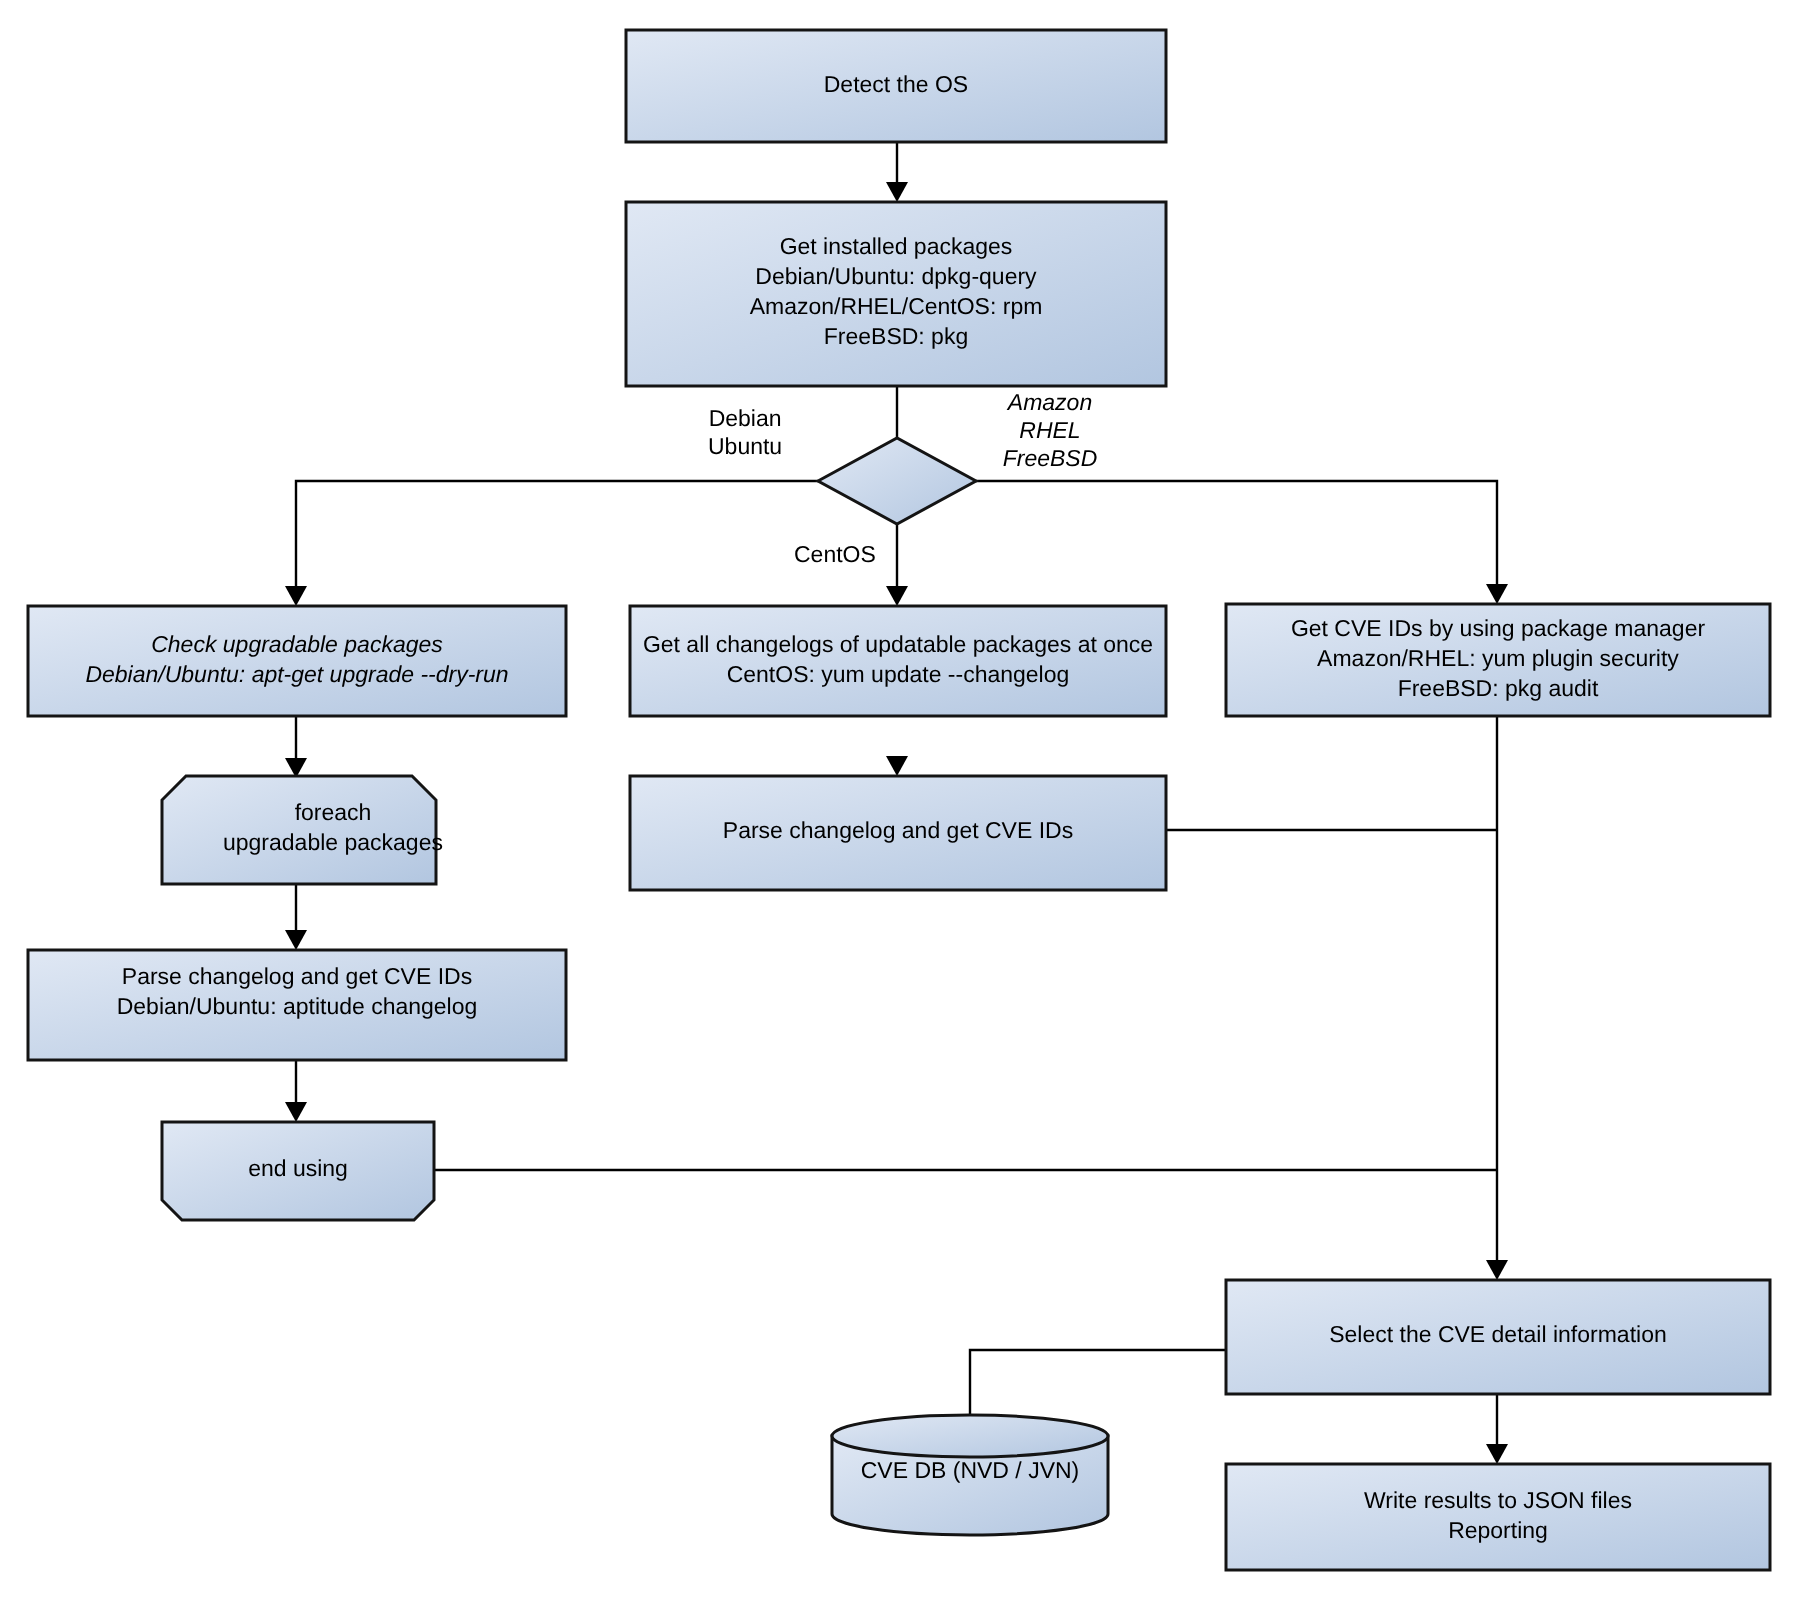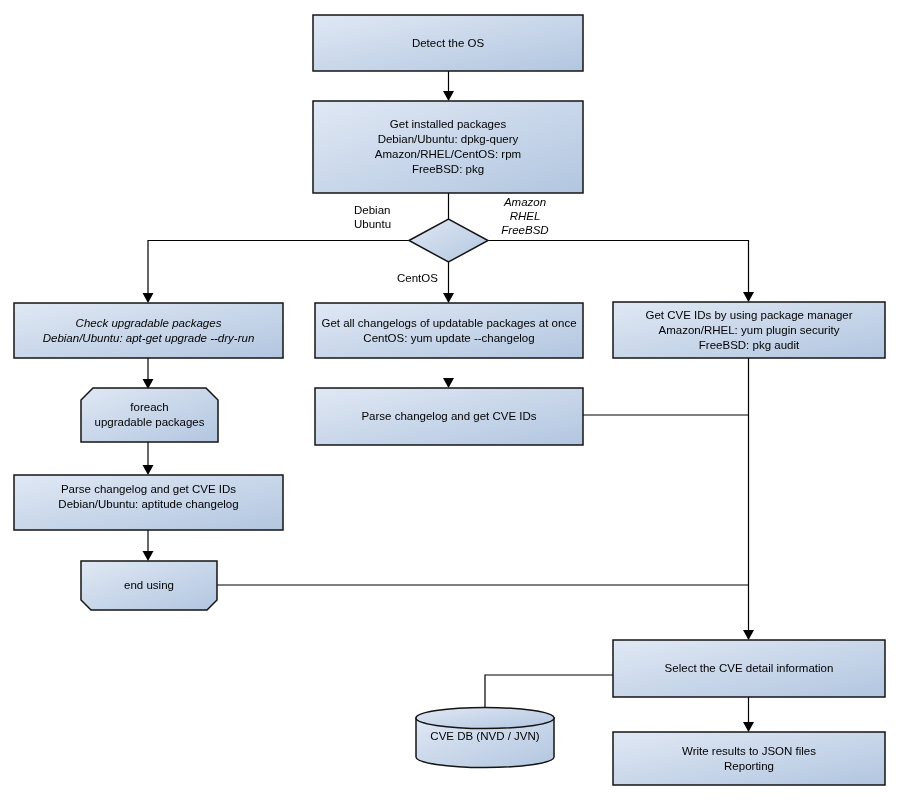--- a/index.html
+++ b/index.html
@@ -99,21 +99,21 @@
   <div class="node-label" style="left:313px; top:15px;  width:270px; height:56px;">Detect the OS</div>
 
   <div class="node-label" style="left:313px; top:101px; width:270px; height:92px;">Get installed packages
 Debian/Ubuntu: dpkg-query
 Amazon/RHEL/CentOS: rpm
 FreeBSD: pkg</div>
 
   <div class="node-label" style="left:14px;  top:303px; width:269px; height:55px;font-style:italic;">Check upgradable packages
 Debian/Ubuntu: apt-get upgrade --dry-run</div>
 
-  <div class="node-label" style="left:81px;  top:388px; width:137px; height:54px;">foreach
+  <div class="node-label" style="left:81px;  top:388px; width:137px; height:54px;padding-left:17px;">foreach
 upgradable  packages</div>
 
   <div class="node-label" style="left:14px;  top:475px; width:269px; height:43px;">Parse changelog and get  CVE IDs
 Debian/Ubuntu: aptitude changelog</div>
 
   <div class="node-label" style="left:81px;  top:561px; width:136px; height:49px;">end using</div>
 
   <div class="node-label" style="left:313px; top:303px; width:272px; height:55px;">Get all changelogs of updatable packages at once
 CentOS: yum update --changelog</div>
 
@@ -123,21 +123,21 @@
 Amazon/RHEL: yum plugin security
 FreeBSD: pkg audit</div>
 
   <div class="node-label" style="left:613px; top:640px; width:272px; height:57px;">Select the CVE detail information</div>
 
   <div class="node-label" style="left:416px; top:708px; width:138px; height:56px;">CVE DB (NVD / JVN)</div>
 
   <div class="node-label" style="left:613px; top:732px; width:272px; height:53px;">Write results to JSON files
 Reporting</div>
 
-  <div class="edge-label" style="left:354px; top:203px;">Debian
+  <div class="edge-label" style="left:354px; top:203px;text-align:center;">Debian
 Ubuntu</div>
 
   <div class="edge-label center" style="left:490px; top:195px; width:70px;">Amazon
 RHEL
 FreeBSD</div>
 
   <div class="edge-label" style="left:397px; top:271px;">CentOS</div>
 
 </div>
 

